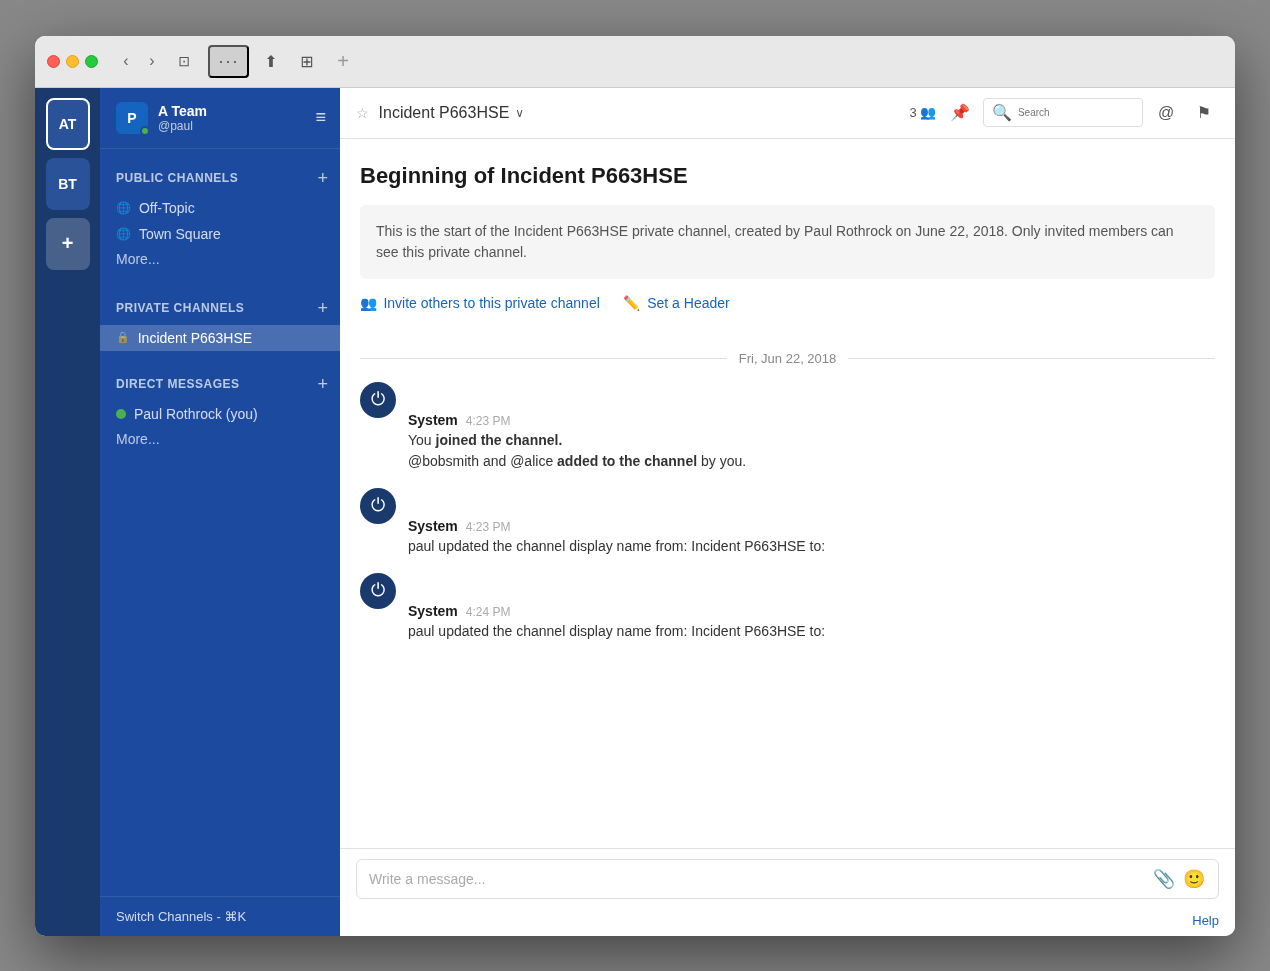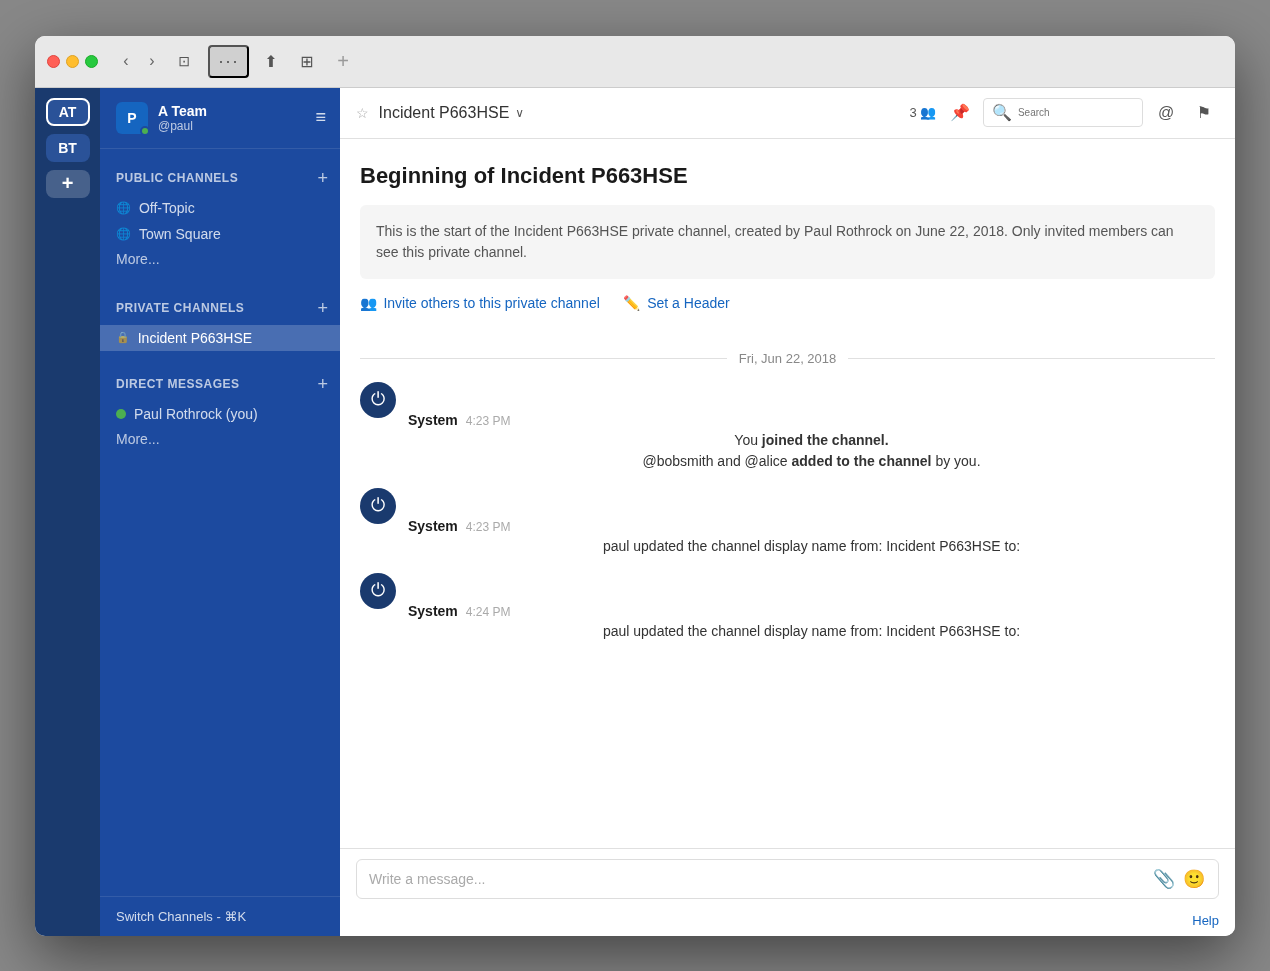--- a/index.html
+++ b/index.html
@@ -139,21 +139,21 @@
       display: flex;
       flex-direction: column;
       align-items: center;
       padding: 10px 0;
       gap: 8px;
       flex-shrink: 0;
     }
 
     .team-icon {
       width: 44px;
-      height: 28px;
+      height: 52px;
       border-radius: 8px;
       background: #2a5298;
       display: flex;
       align-items: center;
       justify-content: center;
       color: #fff;
       font-weight: bold;
       font-size: 14px;
       cursor: pointer;
     }
@@ -498,21 +498,20 @@
       margin-top: 30px;
     }
     .message-time {
       font-size: 12px;
       color: #aaa;
     }
     .message-text {
       font-size: 14px;
       color: #333;
       line-height: 1.5;
-      text-align: center;
     }
     .message-text strong {
       font-weight: 700;
     }
 
     
     .message-input-area {
       border-top: 1px solid #e0e0e0;
       padding: 10px 16px;
       flex-shrink: 0;

